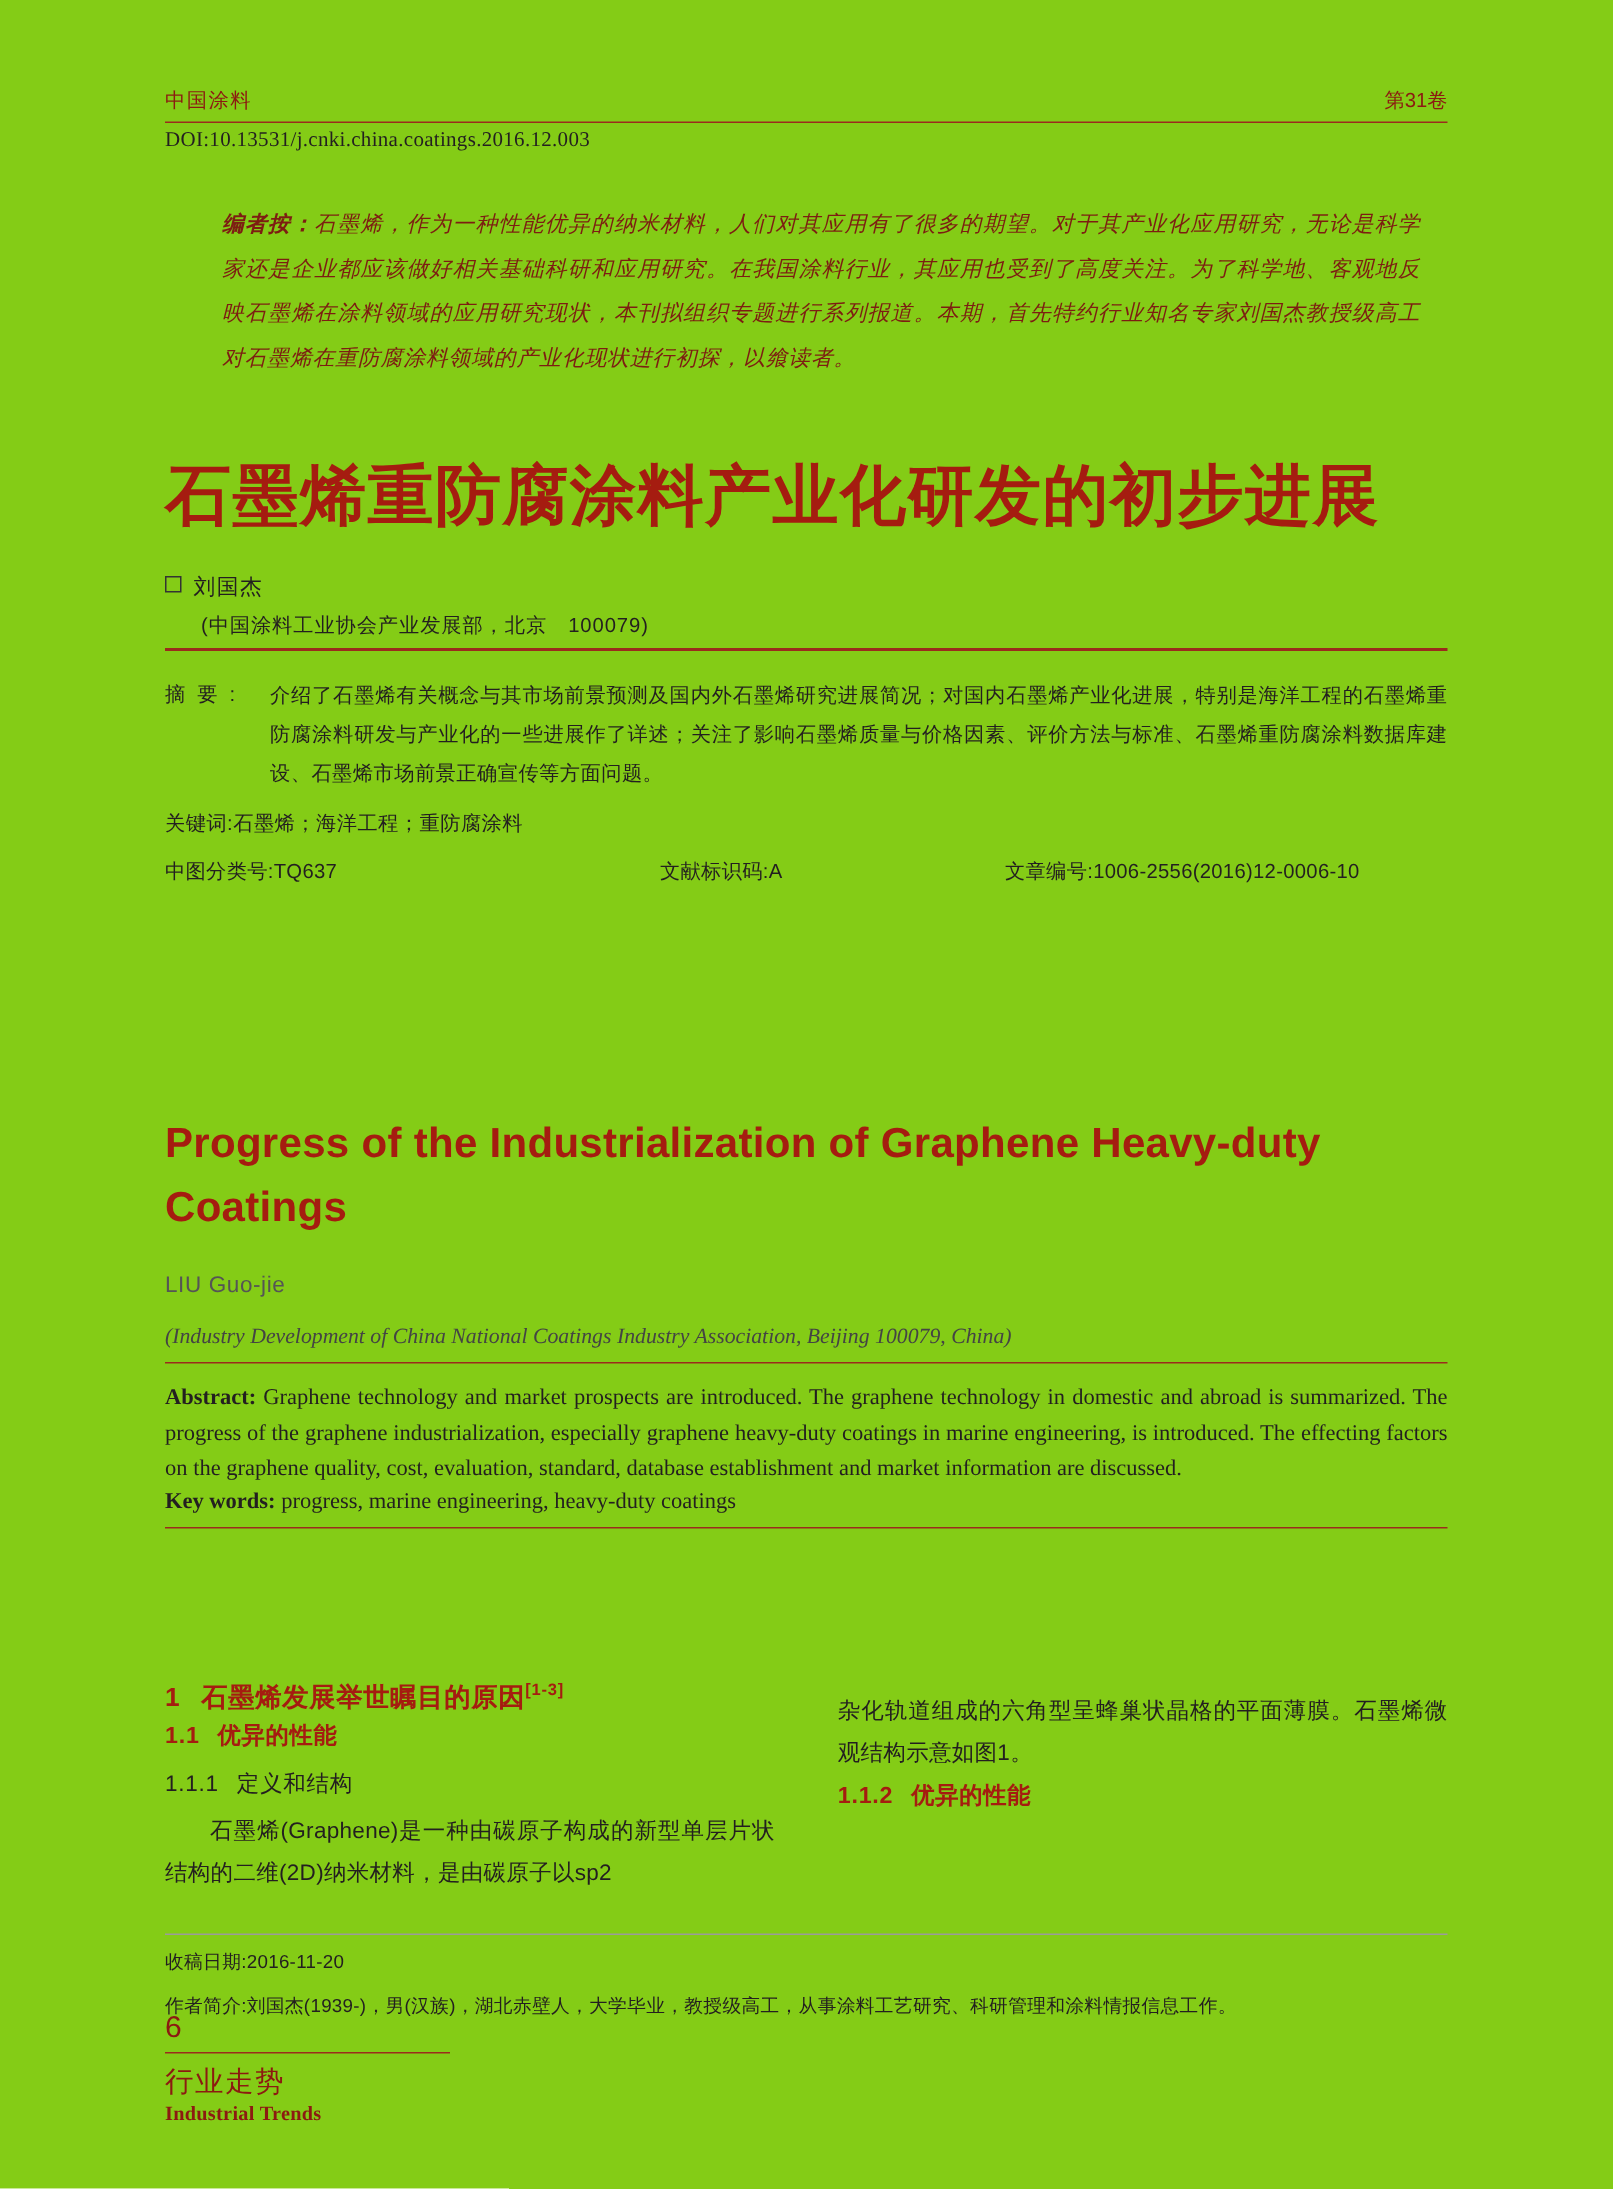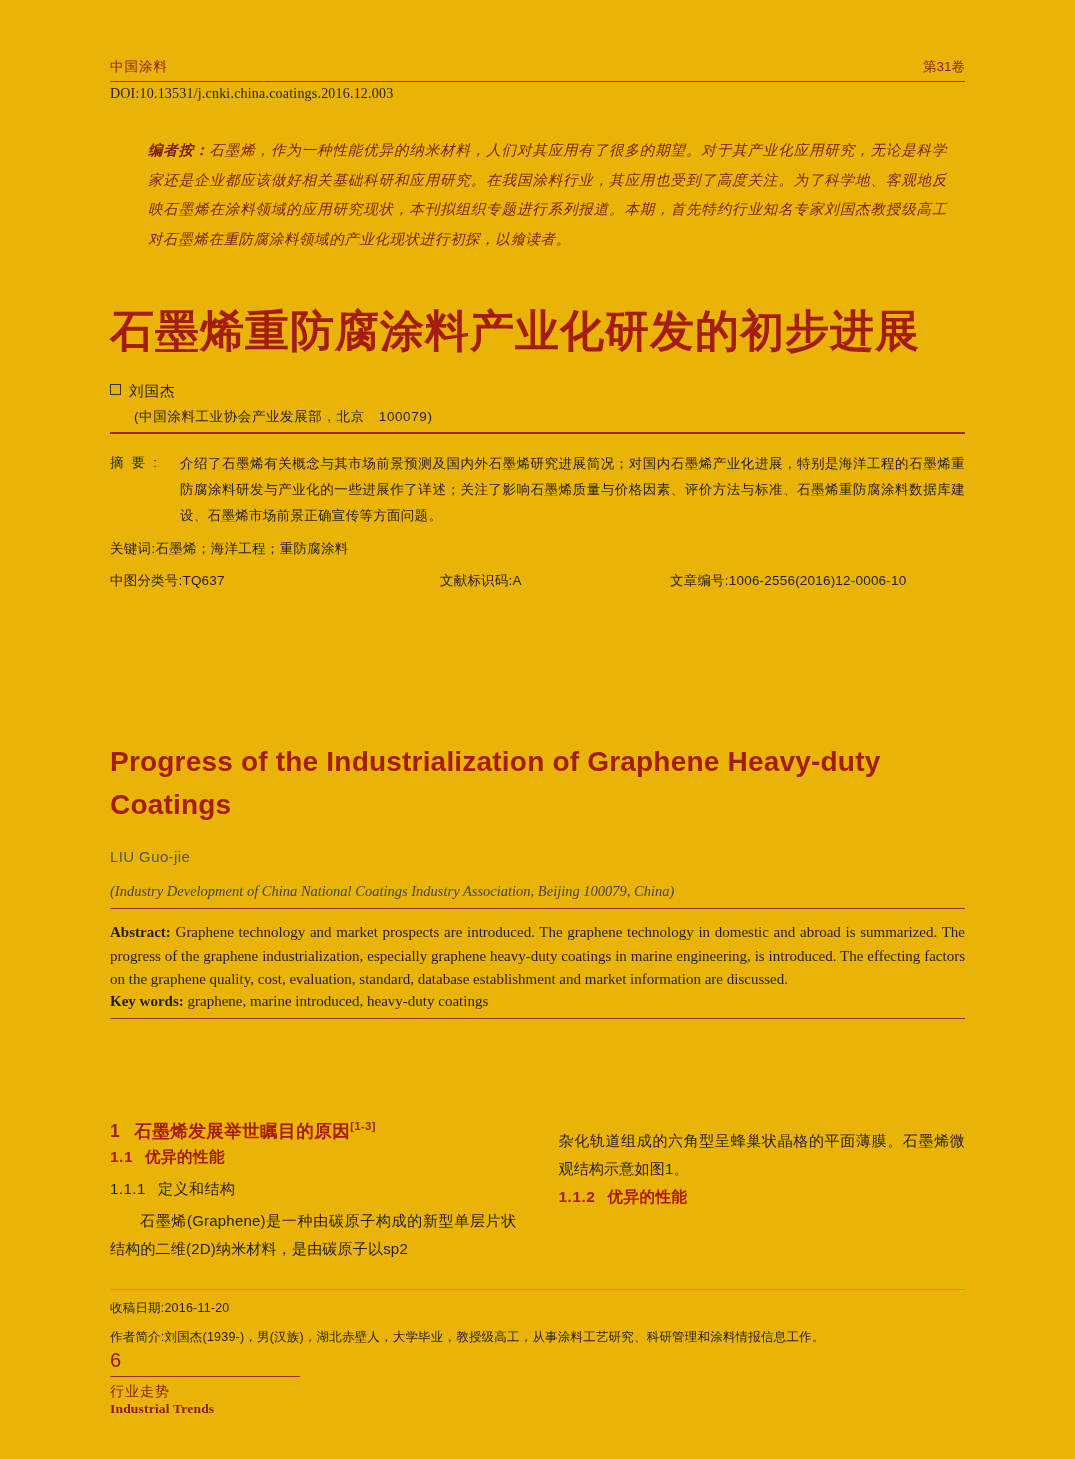--- a/index.html
+++ b/index.html
@@ -9,21 +9,21 @@
   }
   body {
     font-family: "Liberation Serif", serif;
     color: #231f20;
   }
   .page {
     position: relative;
     width: 1075px;
     height: 1459px;
     margin: 0 auto;
-    background: #eab308;
+    background: #84cc16;
     overflow: hidden;
     box-sizing: border-box;
   }
   .content {
     position: absolute;
     left: 110px;
     right: 110px;
     top: 58px;
   }
 
@@ -260,21 +260,21 @@
     line-height: 1;
   }
   .footer-rule {
     border-bottom: 1px solid #9b2c1c;
     width: 190px;
     margin-top: 6px;
   }
   .foot-cn {
     margin-top: 6px;
     font-family: Liberation Sans, sans-serif;
-    font-size: 14px;
+    font-size: 19px;
     color: #8c1a11;
     letter-spacing: 1px;
   }
   .foot-en {
     font-family: "Liberation Serif", serif;
     font-weight: bold;
     font-size: 13.5px;
     color: #8c1a11;
     letter-spacing: 0.2px;
   }
@@ -328,21 +328,21 @@
       <div class="en-title">Progress of the Industrialization of Graphene Heavy-duty Coatings</div>
       <div class="en-author">LIU Guo-jie</div>
       <div class="en-affil">(Industry Development of China National Coatings Industry Association, Beijing 100079, China)</div>
       <div class="rule-med"></div>
       <div class="en-abs">
         <b>Abstract:</b>
         <span>Graphene technology and market prospects are introduced. The graphene technology in domestic and abroad is summarized. The progress of the graphene industrialization, especially graphene heavy-duty coatings in marine engineering, is introduced. The effecting factors on the graphene quality, cost, evaluation, standard, database establishment and market information are discussed.</span>
       </div>
       <div class="en-kw">
         <b>Key words:</b>
-        <span>graphene, marine introduced, heavy-duty coatings</span>
+        <span>progress, marine engineering, heavy-duty coatings</span>
       </div>
       <div class="rule-med"></div>
     </div>
 
     <div class="body-cols">
       <div class="col">
         <div class="h1">
           <span class="num">1</span><span>石墨烯发展举世瞩目的原因</span><sup>[1-3]</sup>
         </div>
         <div class="h2">

